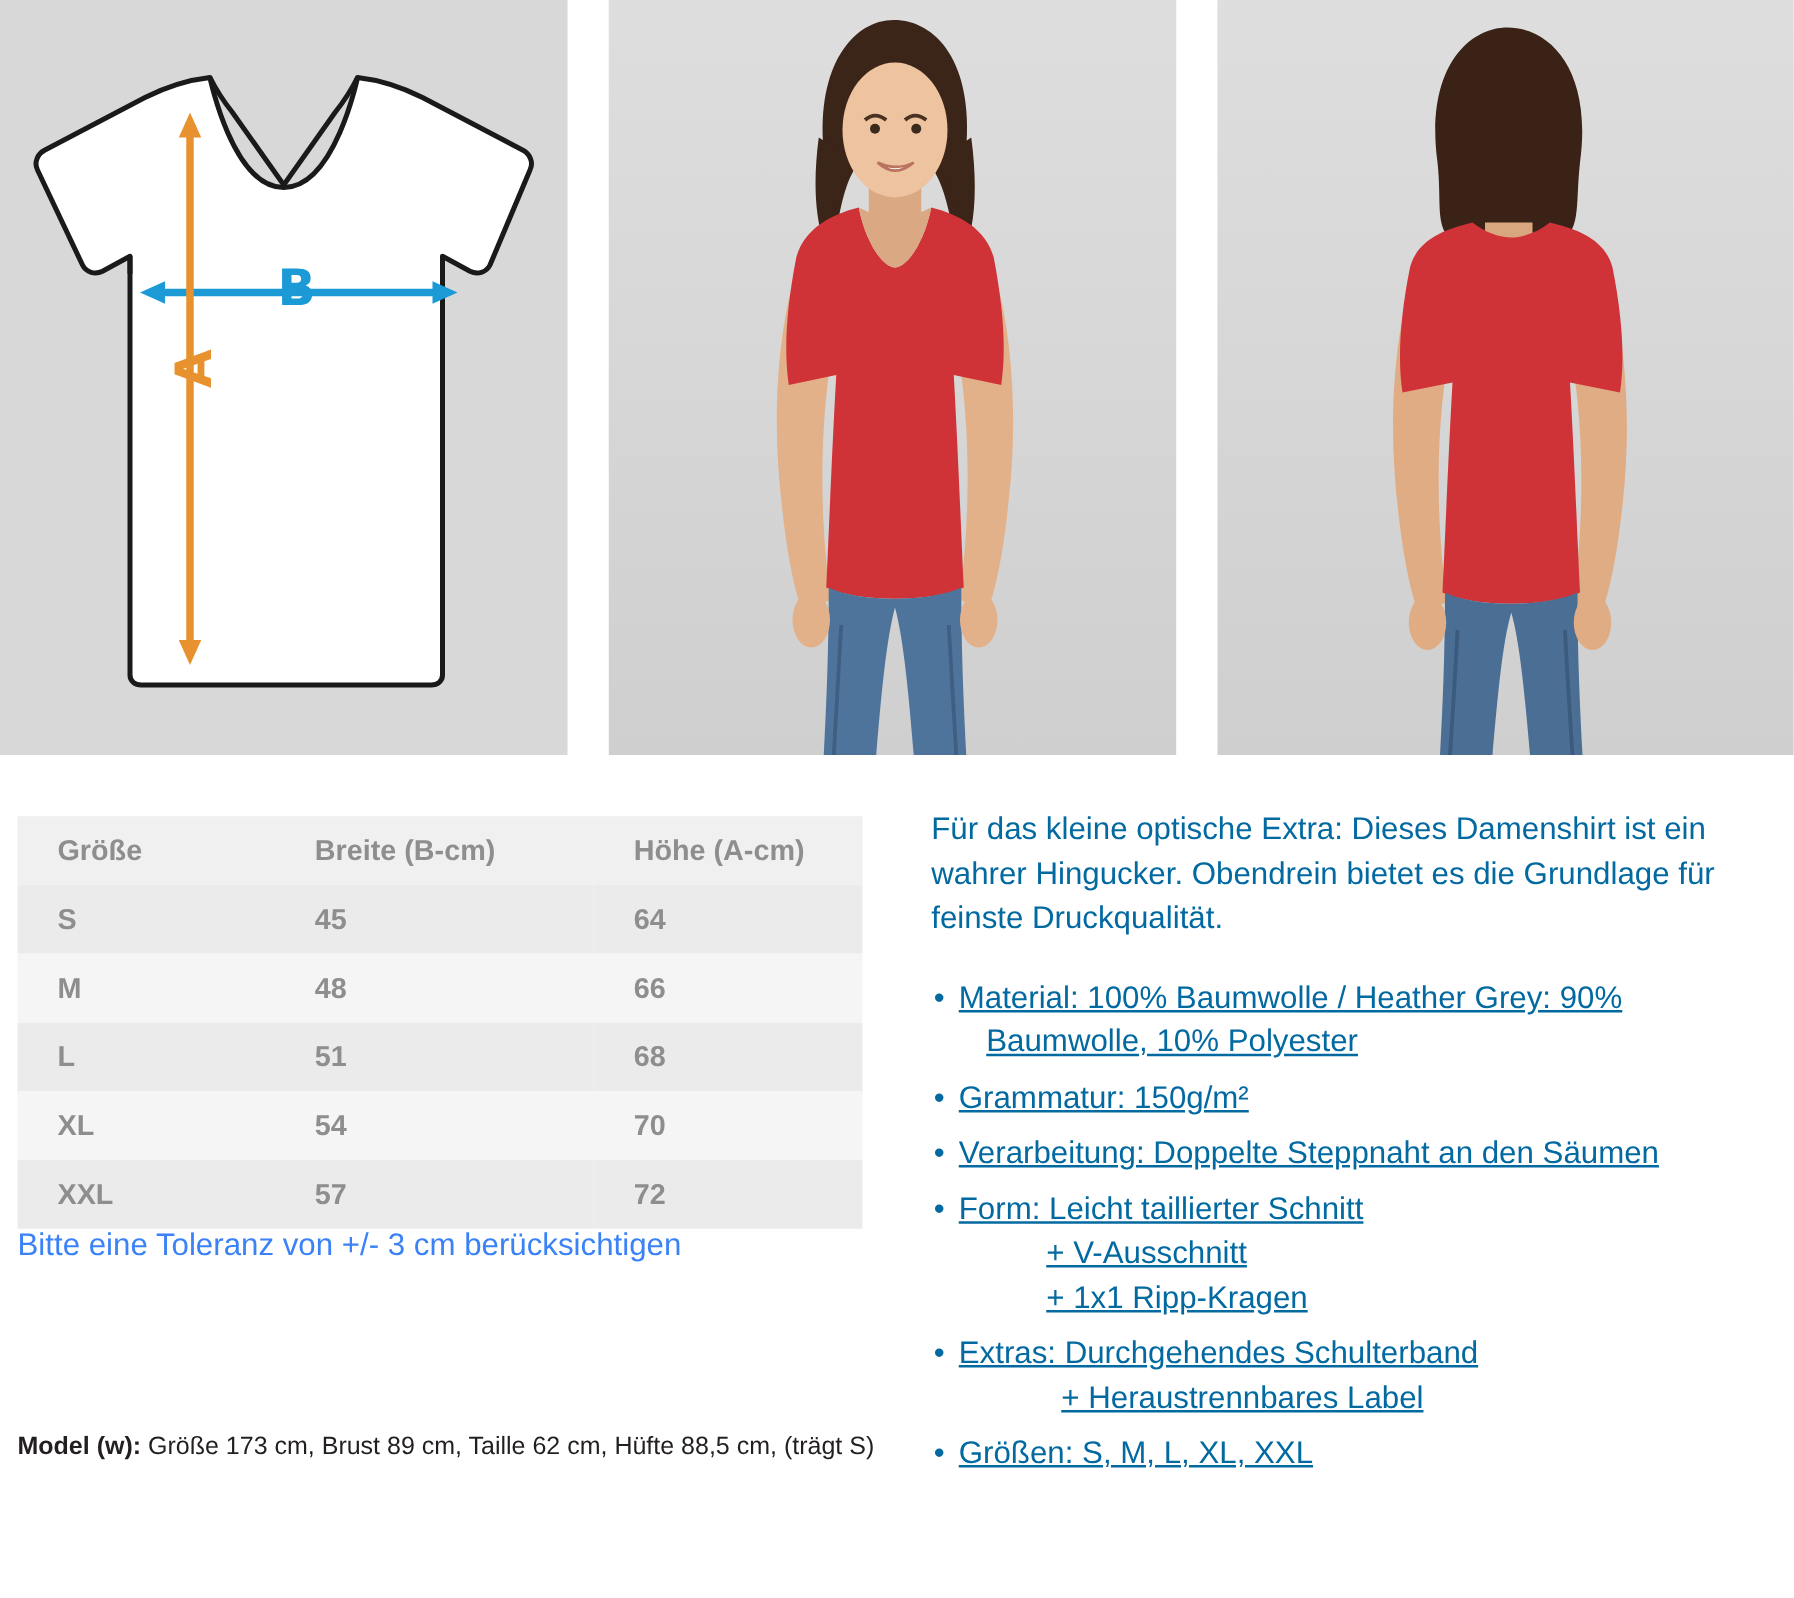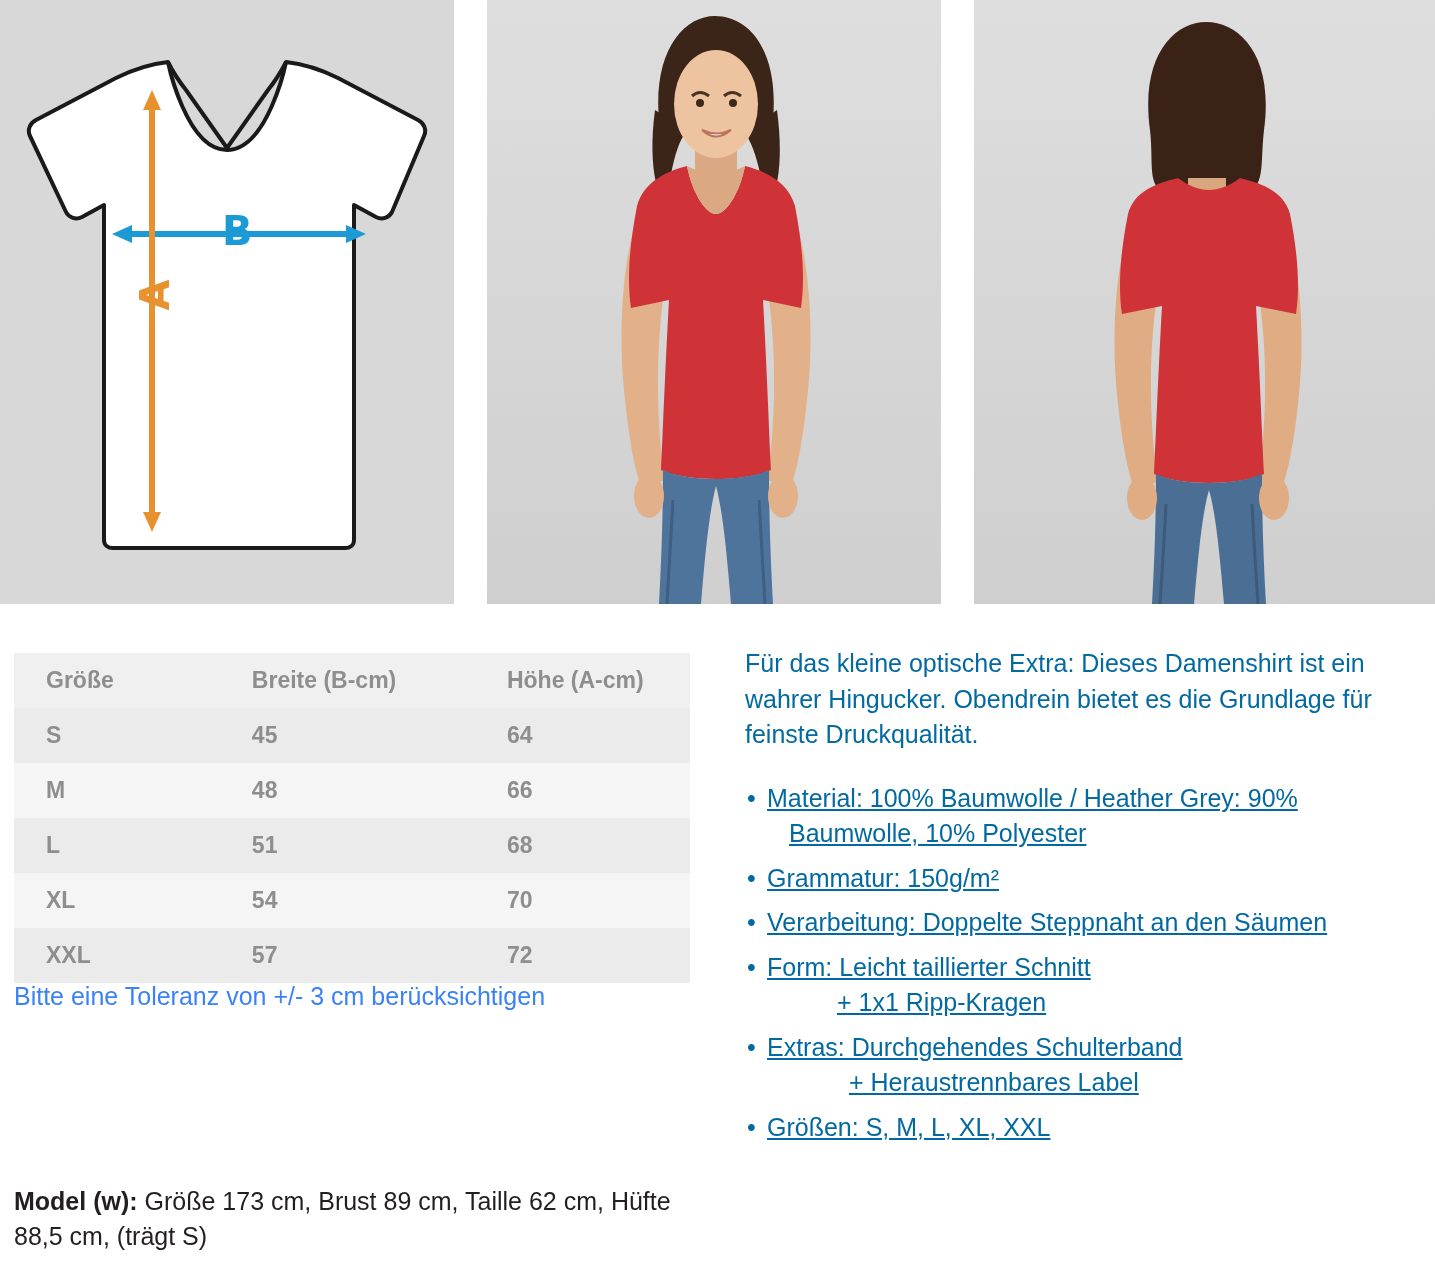--- a/index.html
+++ b/index.html
@@ -98,24 +98,23 @@
     top: 378px;
     font-size: 25px;
     color: #3b82f6;
   }
 
   .model-info {
     position: absolute;
     left: 14px;
     top: 540px;
     width: 700px;
-    font-size: 25px;
+    font-size: 20px;
     line-height: 1.38;
     color: #231f20;
-    margin-top: 40px;
   }
   .model-info b { font-weight: bold; }
 
   
   .desc {
     position: absolute;
     left: 745px;
     top: 42px;
     width: 670px;
     font-size: 25px;
@@ -294,20 +293,21 @@
           <div class="indent-cont">Baumwolle, 10% Polyester</div>
         </li>
         <li>
           <span>Grammatur: 150g/m²</span>
         </li>
         <li>
           <span>Verarbeitung: Doppelte Steppnaht an den Säumen</span>
         </li>
         <li>
           <span>Form: Leicht taillierter Schnitt</span>
+          <div class="sub-line">+ V-Ausschnitt</div>
           <div class="sub-line">+ 1x1 Ripp-Kragen</div>
         </li>
         <li>
           <span>Extras: Durchgehendes Schulterband</span>
           <div class="sub-line2">+ Heraustrennbares Label</div>
         </li>
         <li>
           <span>Größen:  S, M, L, XL, XXL</span>
         </li>
       </ul>

